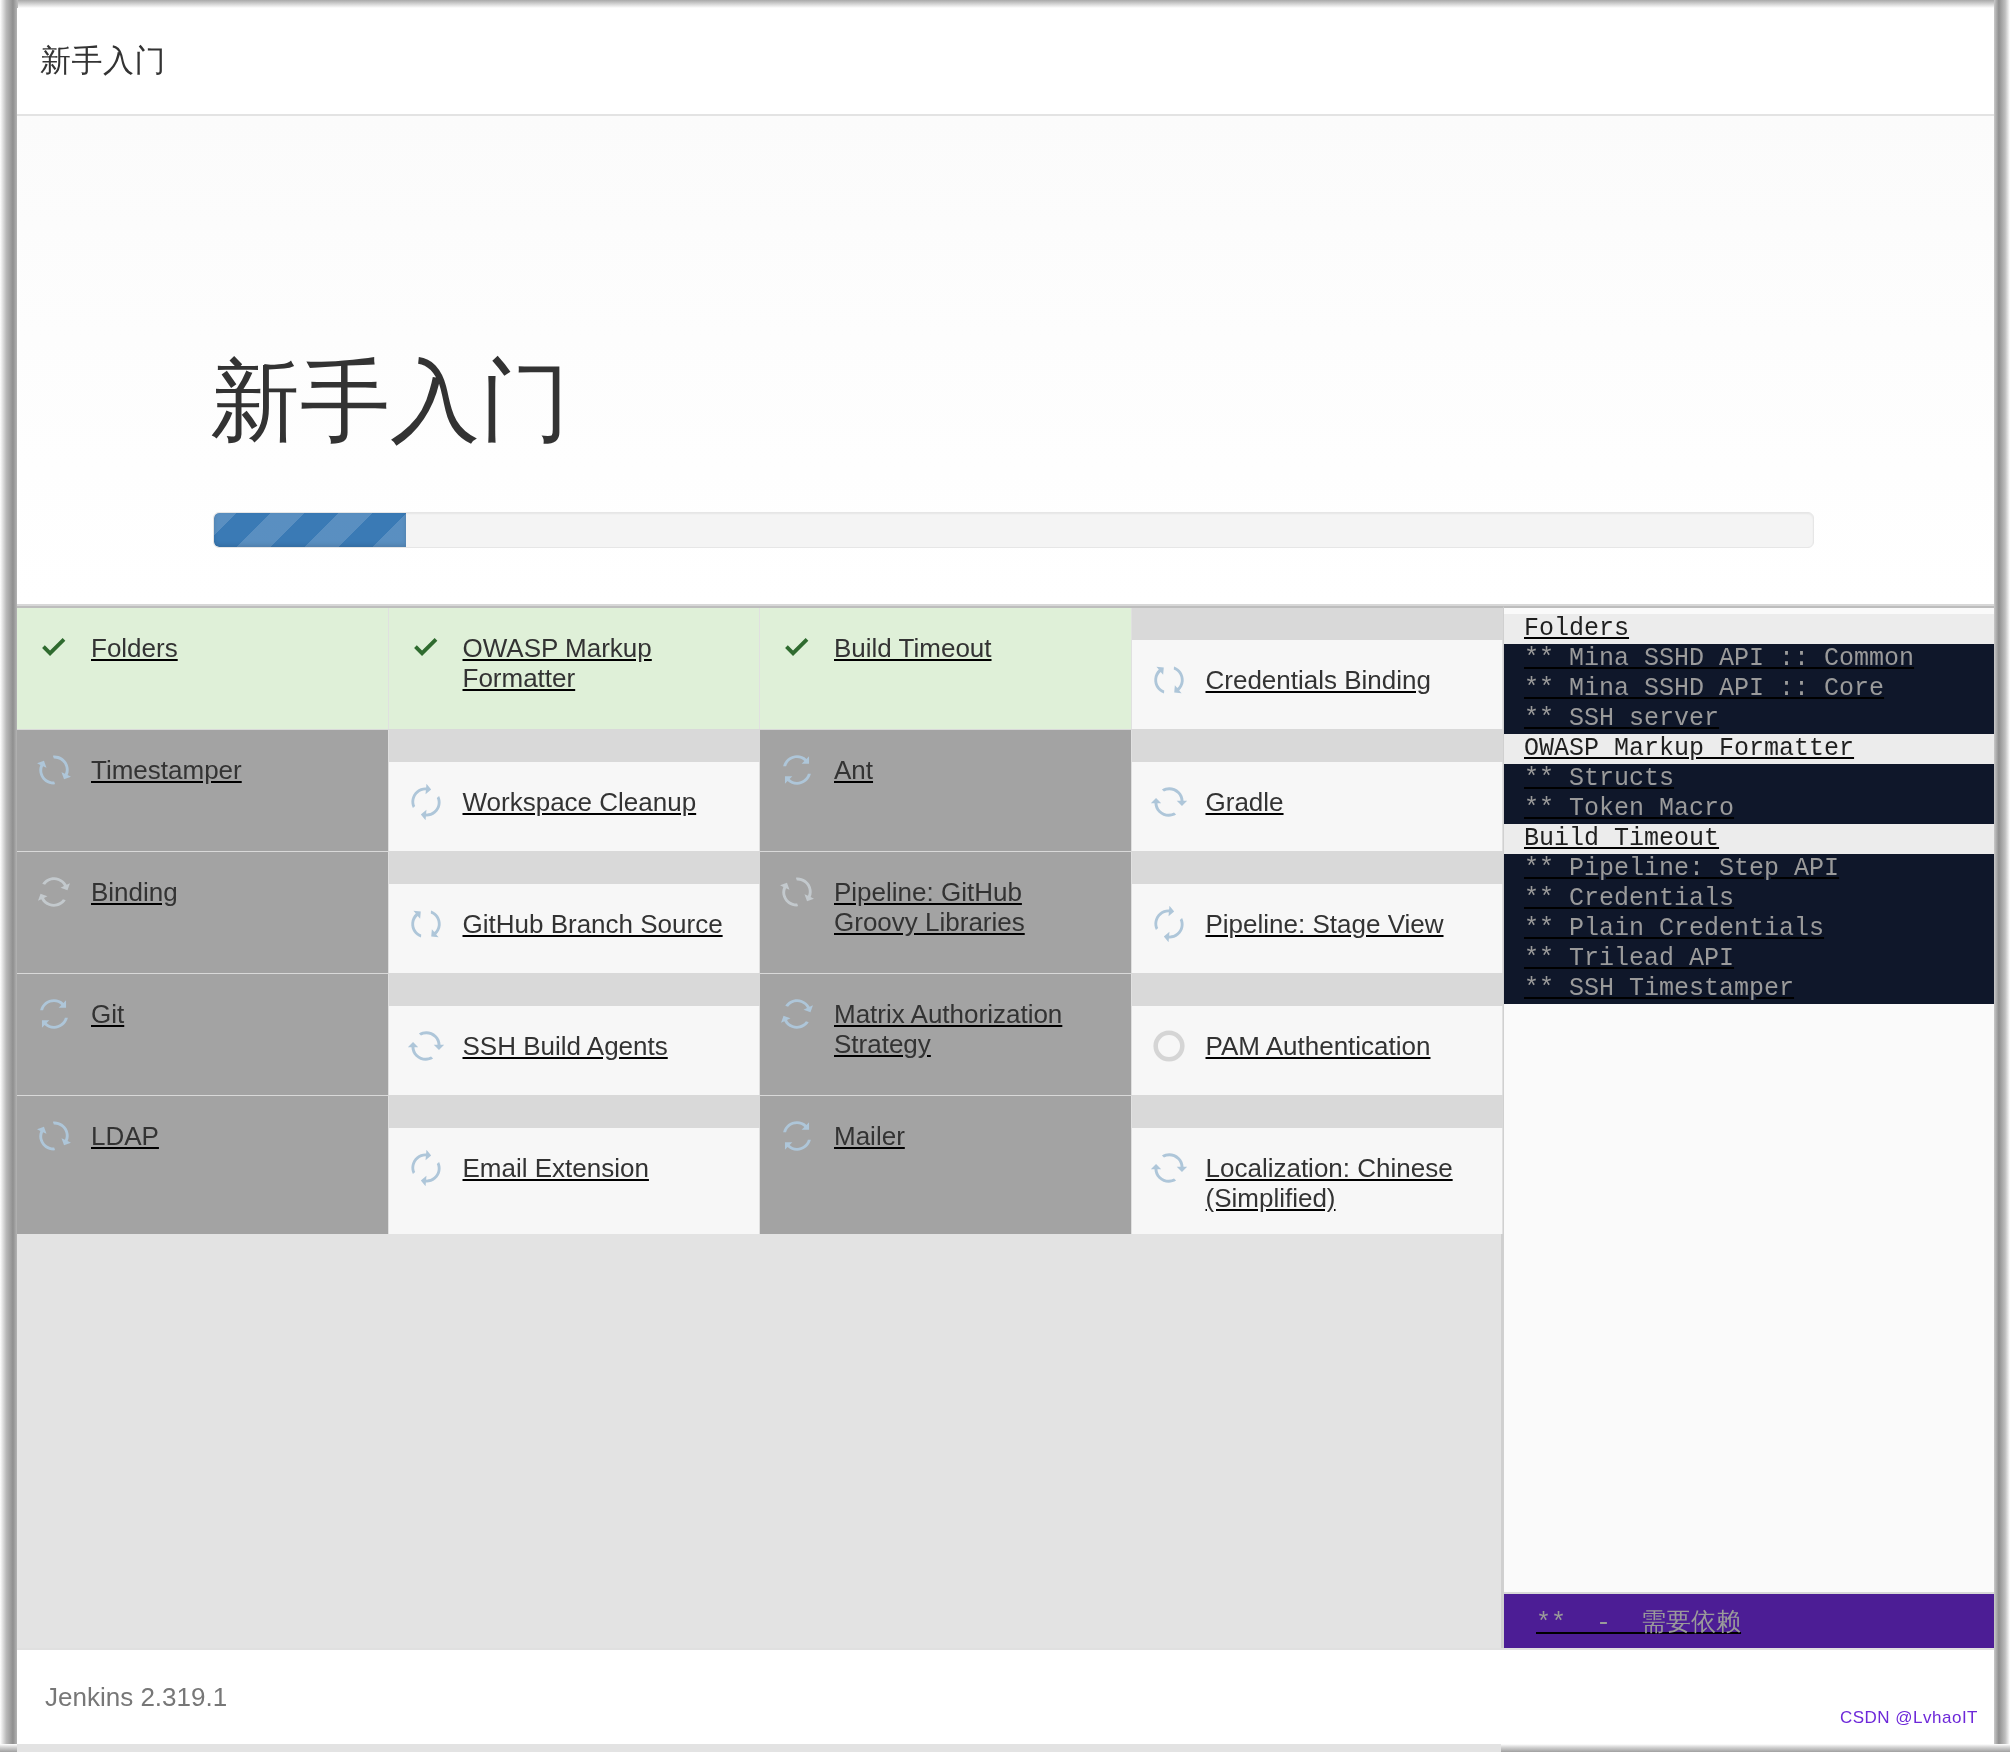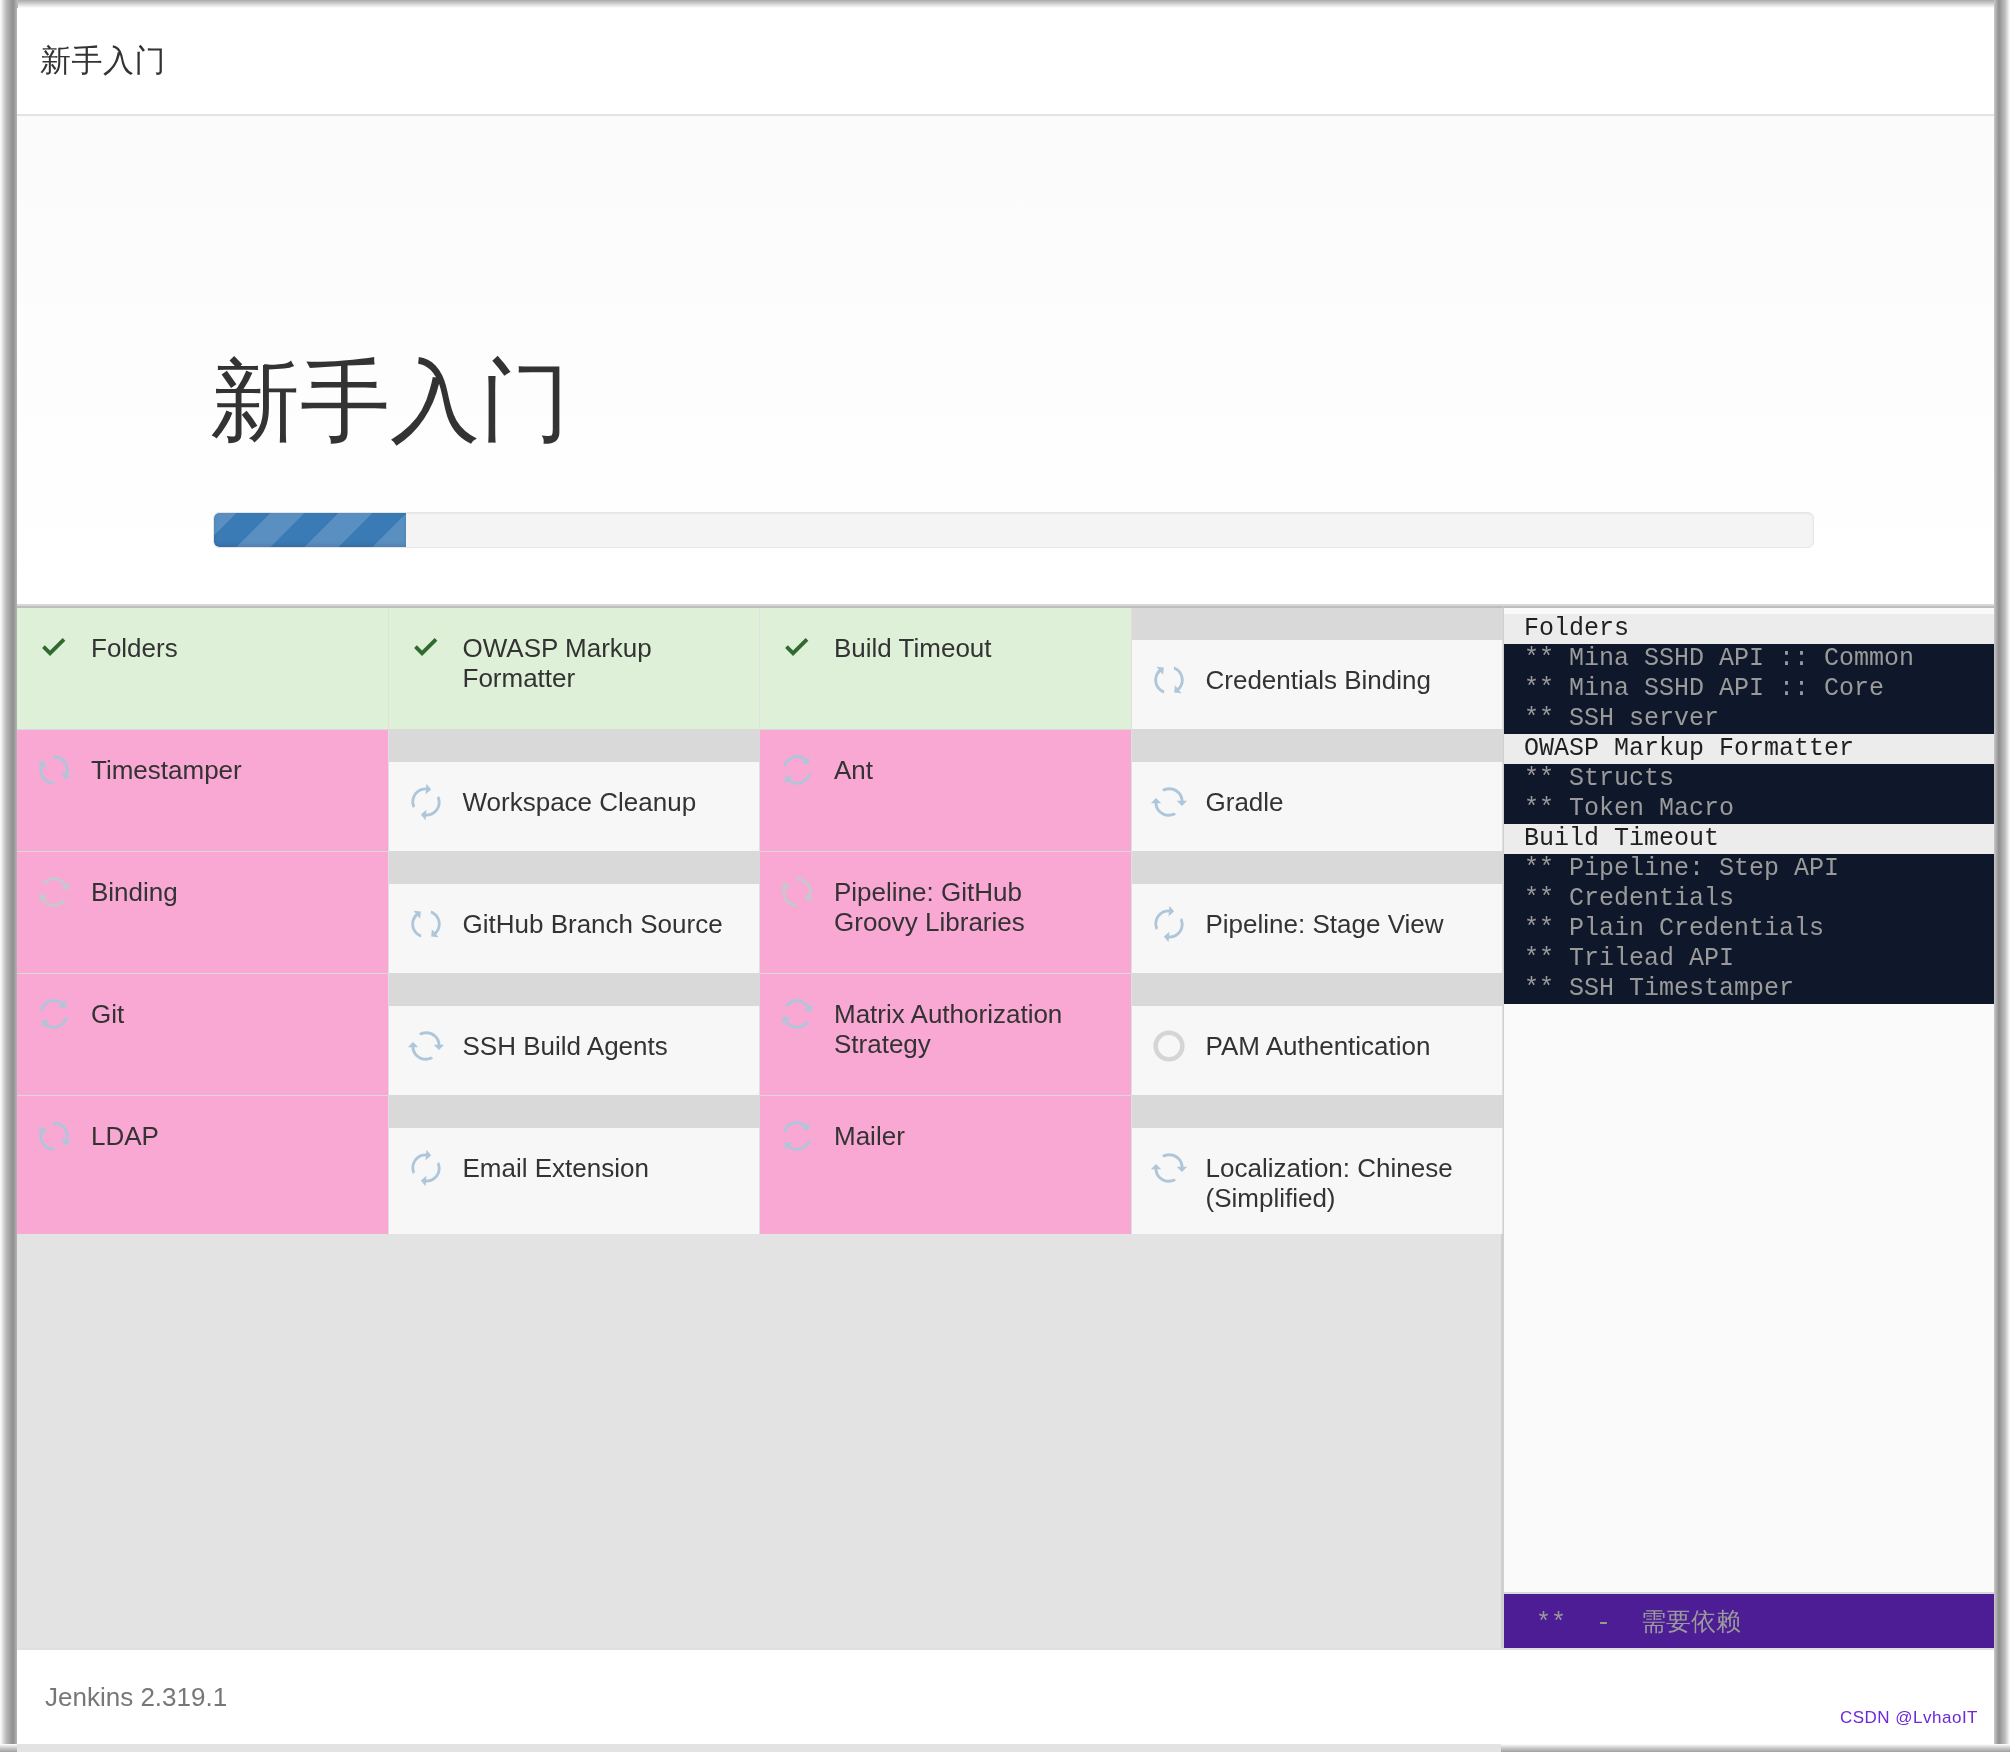--- a/index.html
+++ b/index.html
@@ -121,20 +121,21 @@
     box-shadow: inset 0 -2px 4px rgba(0,0,0,0.12);
   }
 
   
   #body-area {
     flex: 1;
     display: flex;
     background: #e6e6e6;
     min-height: 0;
     position: relative;
+    text-decoration: underline;
   }
 
   #plugin-region {
     width: 1486px;
     min-width: 1486px;
     background: #e3e3e3;
     position: relative;
     box-sizing: border-box;
     border-right: 2px solid #cfcfcf;
   }
@@ -150,21 +151,21 @@
   }
   .cell {
     min-height: 89px;
     box-sizing: border-box;
     display: flex;
     align-items: flex-start;
     padding: 24px 18px 20px 20px;
     border-right: 1px solid #e0e0e0;
     font-size: 26px;
     color: #333333;
-    background: #f9a8d4;
+    background: #a3a3a3;
   }
   .cell.alt { background: #f7f7f7; margin-top: 32px; }
   .cell.done { background: #dff0d8; }
   .cell .icon-wrap {
     width: 40px;
     min-width: 40px;
     height: 36px;
     display: flex;
     align-items: center;
     justify-content: flex-start;

